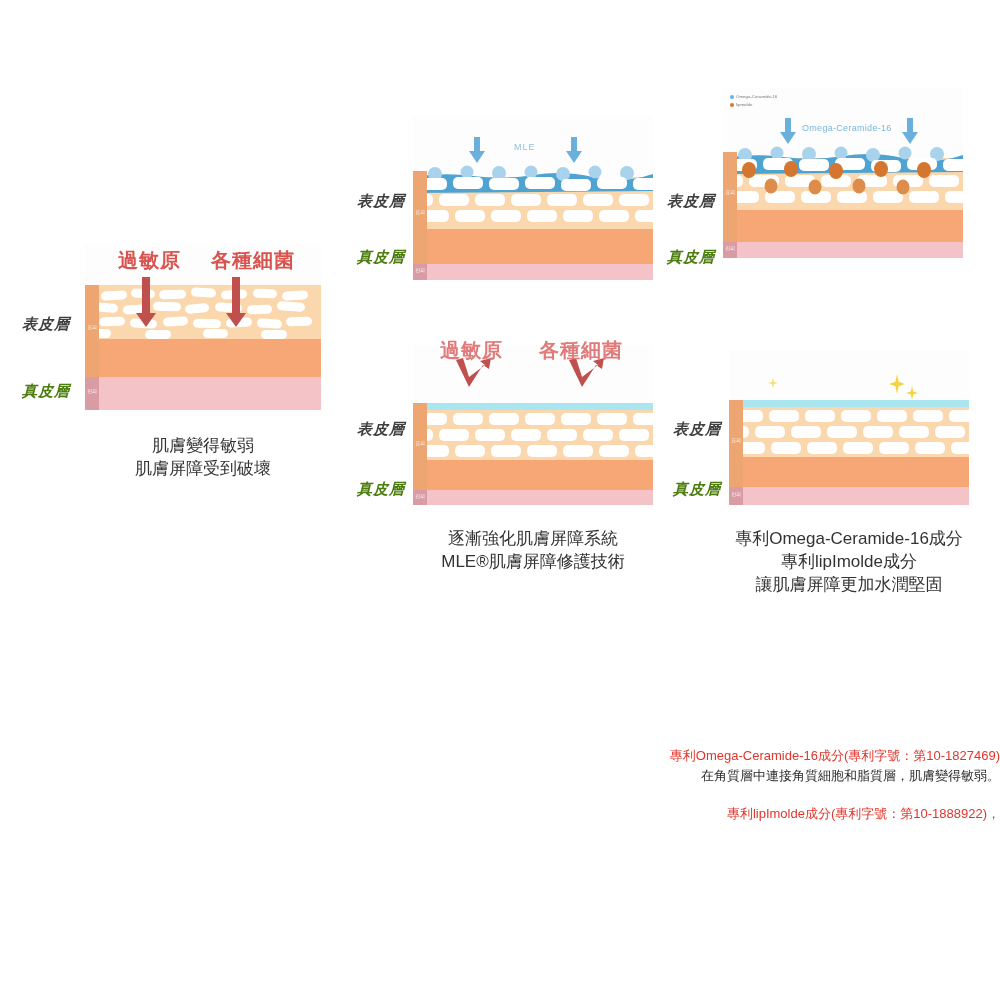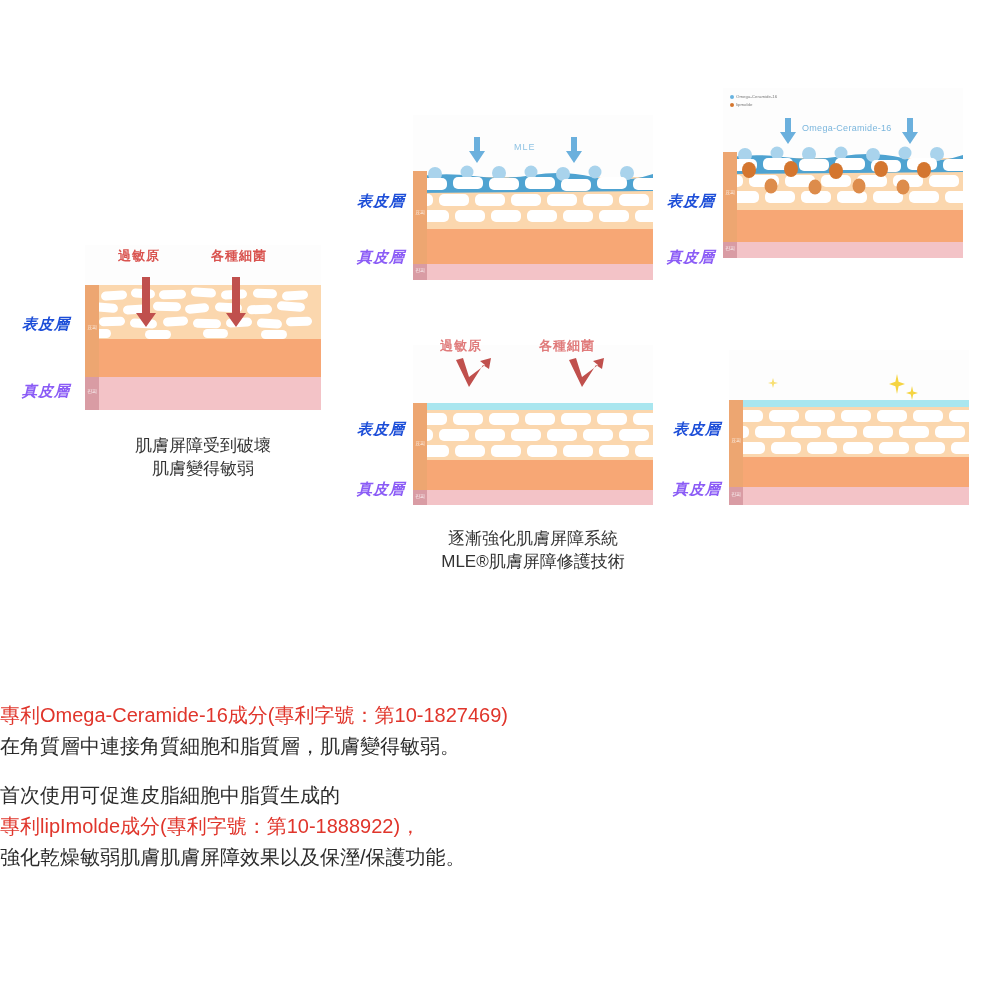--- a/index.html
+++ b/index.html
@@ -21,35 +21,35 @@
     font-size:5px;color:#fff;line-height:1;letter-spacing:-0.3px;}
 
   .epi-grain{position:absolute;background:#fbd7ae;}
   .epi-base{position:absolute;background:#f7a775;}
   .dermis{position:absolute;background:#f3c3c7;}
   .barrier{position:absolute;}
 
   
   .side-label{position:absolute;font-size:15px;font-weight:700;
     font-style:italic;white-space:nowrap;letter-spacing:1px;}
-  .lab-epi{color:#1d4ed8;}
-  .lab-der{color:#8b5cf6;font-family:Liberation Mono, monospace;}
-
-  
-  .hdr{position:absolute;font-size:13px;font-weight:700;color:#d9534f;
+  .lab-epi{color:#404040;}
+  .lab-der{color:#4d7c0f;font-family:Liberation Mono, monospace;}
+
+  
+  .hdr{position:absolute;font-size:20px;font-weight:700;color:#d9534f;
     white-space:nowrap;letter-spacing:1px;}
   .hdr.pink{color:#e07b7b;}
 
   
   .caption{position:absolute;text-align:center;font-size:17px;
     color:#333;line-height:1.35;white-space:nowrap;}
 
   
-  .para{position:absolute;left:0;width:1000px;text-align:left;
-    font-size:20px;line-height:1.55;color:#2b2b2b;}
+  .para{position:absolute;left:0;width:1000px;text-align:right;
+    font-size:13px;line-height:1.55;color:#2b2b2b;margin-top:46px;}
   .para .red{color:#e0352b;}
 
   
   .legend{position:absolute;font-size:4.4px;color:#7a7a7a;line-height:1.5;}
   .legend .row{display:flex;align-items:center;gap:2px;margin-bottom:1px;}
   .legend .sw{width:4px;height:4px;border-radius:50%;display:inline-block;}
   .legend .sw.blue{background:#67b3e0;}
   .legend .sw.org{background:#d4762f;}
 
   .inline-label{position:absolute;font-size:9px;color:#7bb6dd;
@@ -120,22 +120,22 @@
     </svg>
   </div>
 
   <div class="hdr" style="left:118px;top:247px;">過敏原</div>
   <div class="hdr" style="left:211px;top:247px;">各種細菌</div>
 
   <div class="side-label lab-epi" style="left:22px;top:315px;">表皮層</div>
   <div class="side-label lab-der" style="left:22px;top:382px;">真皮層</div>
 
   <div class="caption" style="left:85px;top:435px;width:236px;">
+    <div>肌膚變得敏弱</div>
     <div>肌膚屏障受到破壞</div>
-    <div>肌膚變得敏弱</div>
   </div>
 
   <div class="panel" style="left:413px;top:115px;width:240px;height:165px;">
     <div class="sky abs" style="height:62px;"></div>
 
     <div class="epi-grain" style="left:0;top:62px;width:240px;height:52px;"></div>
     <div class="epi-base" style="left:0;top:114px;width:240px;height:35px;"></div>
     <div class="dermis" style="left:0;top:149px;width:240px;height:16px;"></div>
 
     <svg class="abs" style="left:0;top:54px;" width="240" height="26" viewBox="0 0 240 26">
@@ -414,23 +414,26 @@
       <path d="M8 0 L9.6 7.8 L16 10 L9.6 12.2 L8 20 L6.4 12.2 L0 10 L6.4 7.8 Z" fill="#f5d442"></path>
     </svg>
     <svg class="abs" style="left:177px;top:36px;" width="12" height="14" viewBox="0 0 12 14">
       <path d="M6 0 L7.2 5.4 L12 7 L7.2 8.6 L6 14 L4.8 8.6 L0 7 L4.8 5.4 Z" fill="#f5d442"></path>
     </svg>
   </div>
 
   <div class="side-label lab-epi" style="left:673px;top:420px;">表皮層</div>
   <div class="side-label lab-der" style="left:673px;top:480px;">真皮層</div>
 
+  <div class="caption" style="left:709px;top:528px;width:280px;">
+    <div>專利Omega-Ceramide-16成分</div>
+    <div>專利lipImolde成分</div>
+    <div>讓肌膚屏障更加水潤堅固</div>
+  </div>
 
   <div class="para" style="top:700px;">
     <div class="red">專利Omega-Ceramide-16成分(專利字號：第10-1827469)</div>
     <div>在角質層中連接角質細胞和脂質層，肌膚變得敏弱。</div>
     <div style="height:18px;"></div>
-    <div>首次使用可促進皮脂細胞中脂質生成的</div>
     <div class="red">專利lipImolde成分(專利字號：第10-1888922)，</div>
-    <div>強化乾燥敏弱肌膚肌膚屏障效果以及保溼/保護功能。</div>
   </div>
 
 </div>
 
 </body></html>

